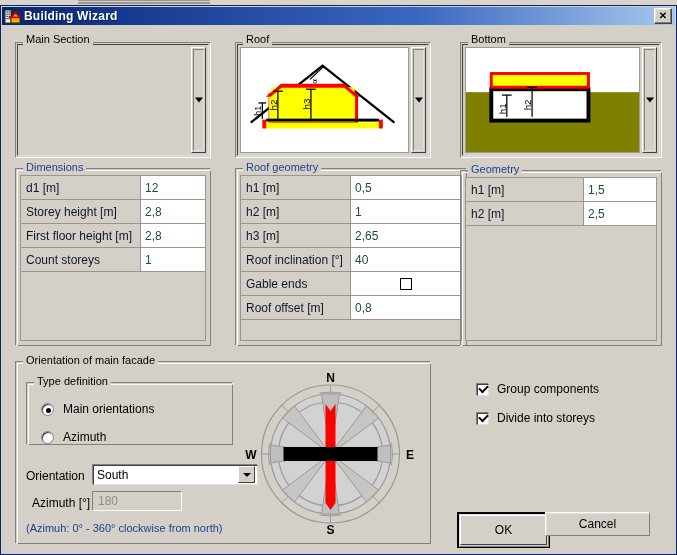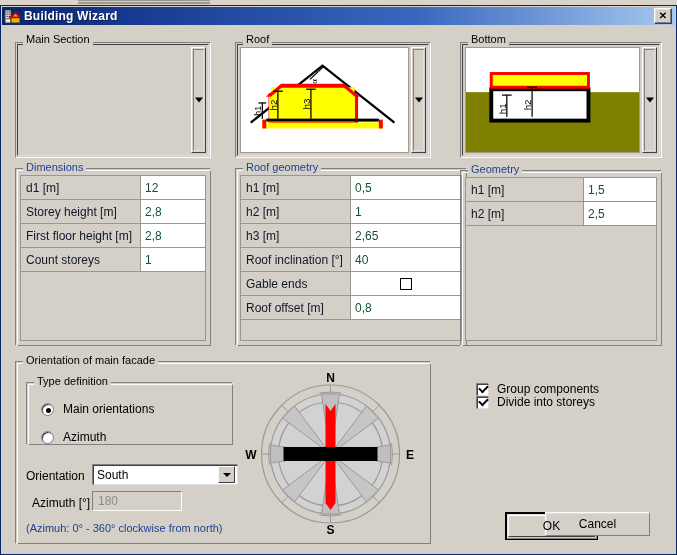--- a/index.html
+++ b/index.html
@@ -395,21 +395,21 @@
             </span>
           <span class="rdlab">Main orientations</span>
         </div>
         <div class="rd" style="left:15px;top:55px;">
           <span class="rdbox"></span>
           <span class="rdlab">Azimuth</span>
         </div>
       </div>
 
       <span class="fieldlab" style="left:11px;top:115px;">Orientation</span>
-      <div class="combo" style="left:77px;top:110px;width:146px;height:21px;">
+      <div class="combo" style="left:77px;top:110px;width:166px;height:21px;">
         <span class="val">South</span>
         <span class="cbtn">
             <i></i>
           </span>
       </div>
 
       <span class="fieldlab" style="left:17px;top:142px;">Azimuth [°]</span>
       <div class="textbox" style="left:77px;top:137px;width:90px;height:20px;">
         <span class="val">180</span>
       </div>
@@ -460,28 +460,28 @@
         </svg>
       </div>
     </div>
 
     <div class="ck" style="left:474px;top:357px;">
       <span class="ckbox">
           <span class="tick"></span>
         </span>
       <span class="cklab">Group components</span>
     </div>
-    <div class="ck" style="left:474px;top:370px;">
+    <div class="ck" style="left:474px;top:386px;">
       <span class="ckbox">
           <span class="tick"></span>
         </span>
       <span class="cklab">Divide into storeys</span>
     </div>
 
-    <div class="pbtn default" style="left:455px;top:487px;width:93px;height:28px;margin-left:48px;">
+    <div class="pbtn default" style="left:455px;top:487px;width:93px;height:36px;">
       <span class="face"></span>
       <span class="lbl">OK</span>
     </div>
     <div class="pbtn" style="left:543px;top:487px;width:105px;height:24px;">
       <span class="lbl">Cancel</span>
     </div>
 
   </div>
 </div>
 

